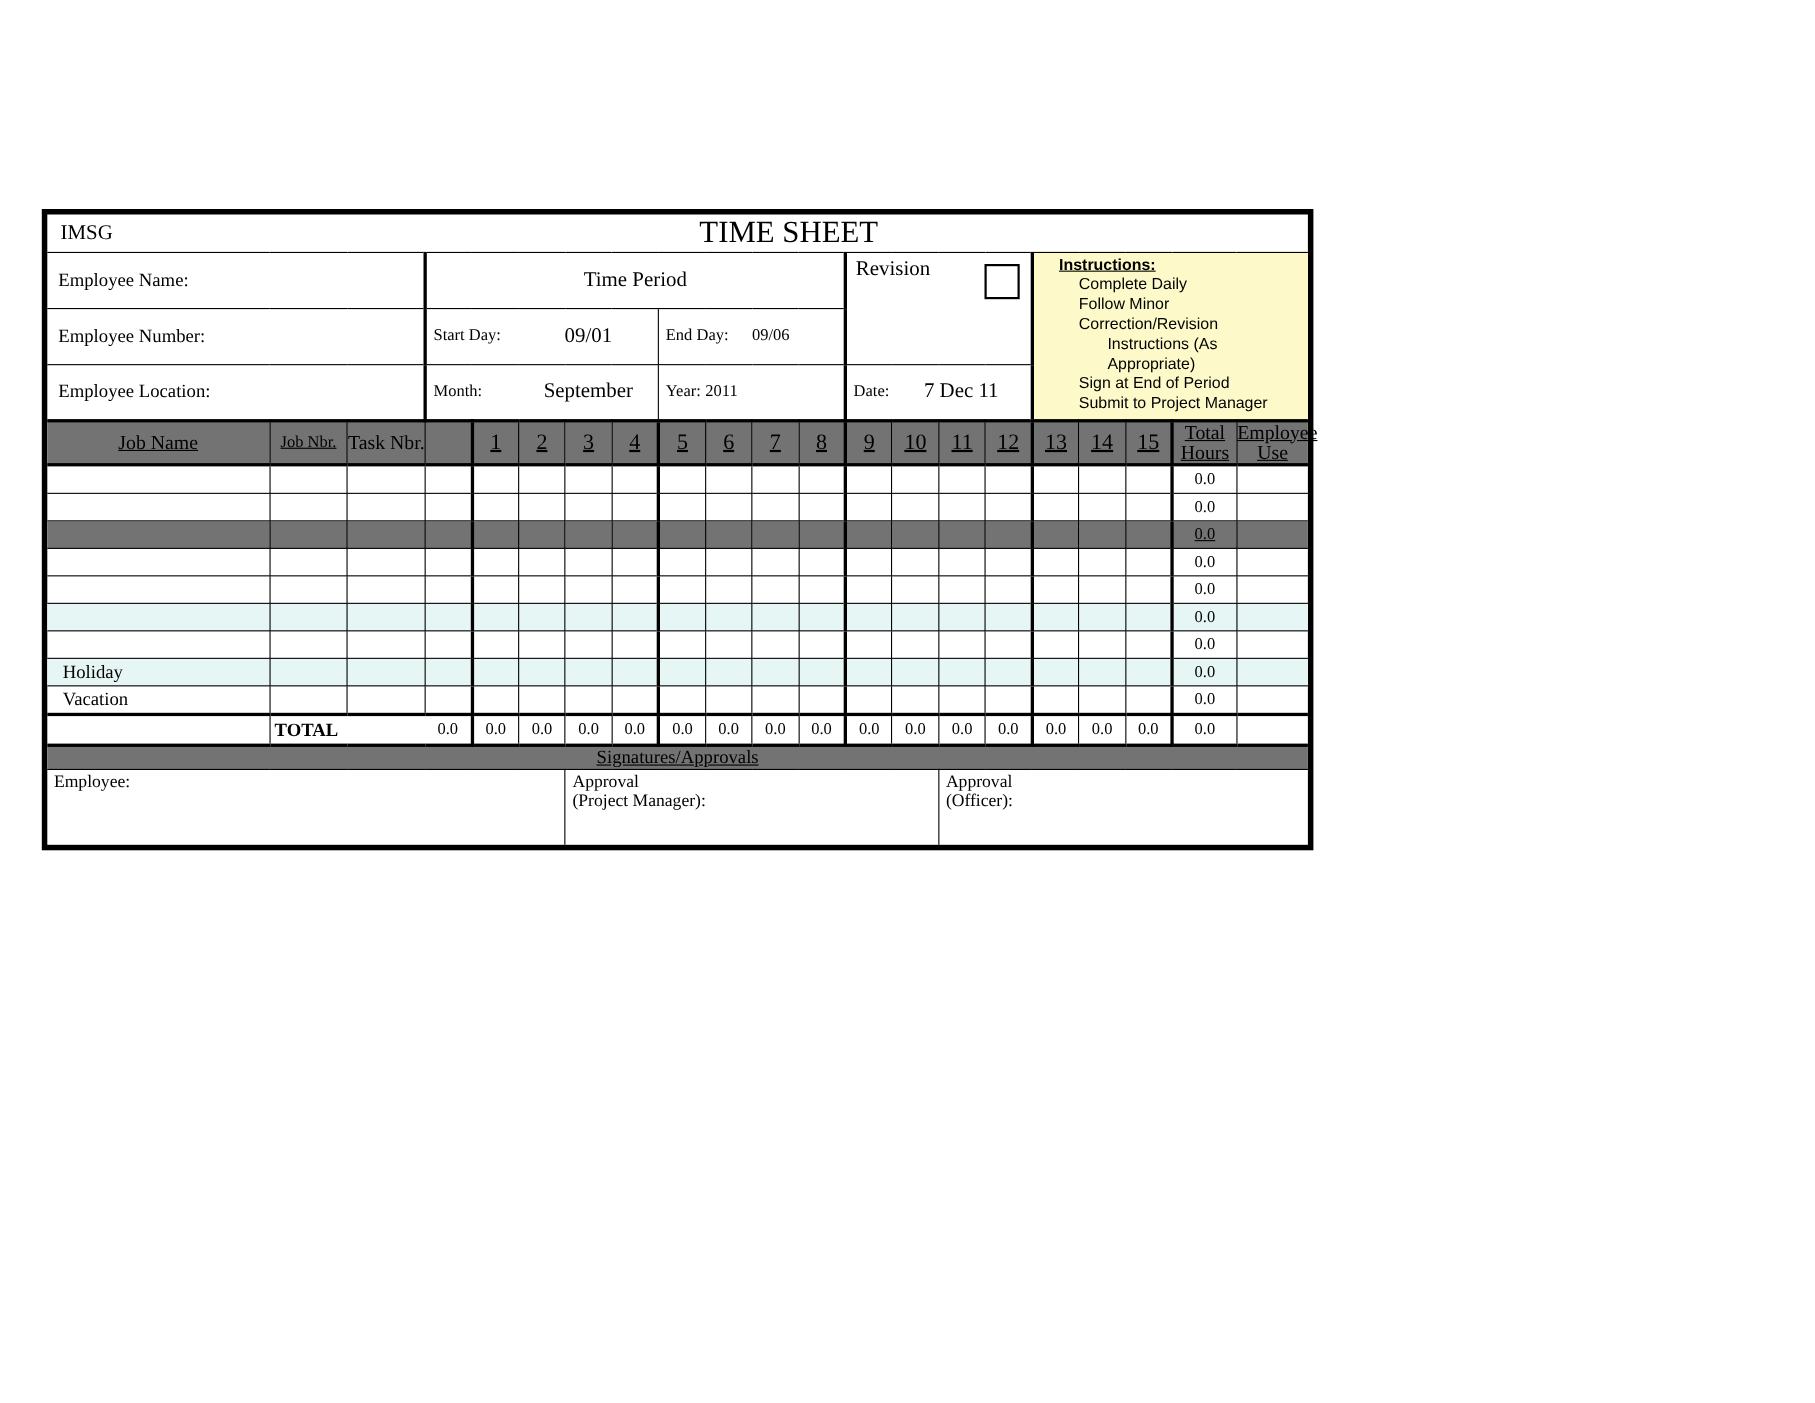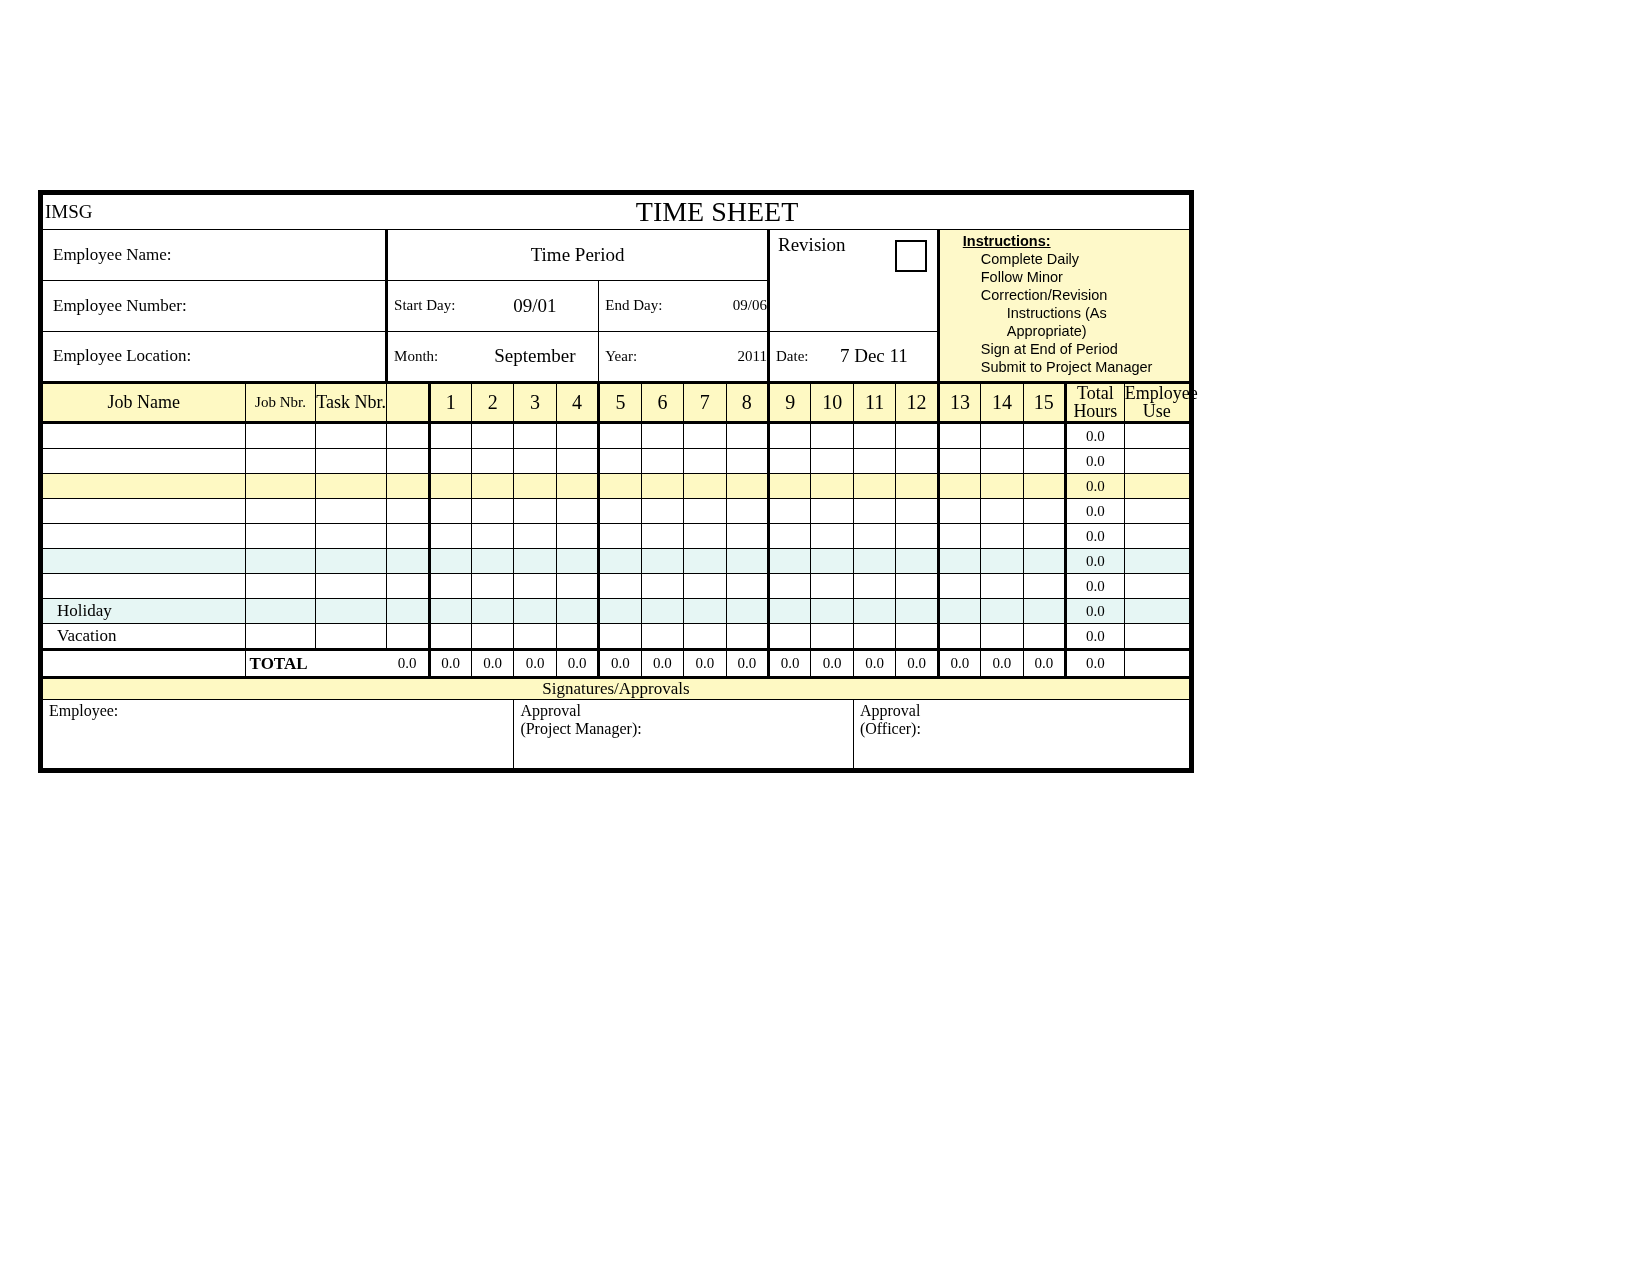--- a/index.html
+++ b/index.html
@@ -19,28 +19,28 @@
     box-sizing: border-box;
   }
   table { border-collapse: collapse; width: 100%; table-layout: fixed; }
   td, th { padding: 0; }
   .bb { border-bottom: 1px solid #000; }
   .br { border-right: 1px solid #000; }
   .thick-b { border-bottom: 3px solid #000; }
   .thick-r { border-right: 3px solid #000; }
 
   .title { font-size: 28px; text-align: center; }
-  .org   { font-size: 19px; padding-left: 2px; margin-top: 21px; }
-  .yellow { background: #fef9c3; }
+  .org   { font-size: 19px; padding-left: 12px; margin-top: 21px; }
+  .yellow { background: #737373; text-decoration: underline; }
   .blue   { background: #e6f6f4; }
 
   .lbl { font-size: 17px; padding-left: 10px; white-space: nowrap; }
   .lbl-sm { font-size: 15px; padding-left: 6px; white-space: nowrap; }
   .val-c { font-size: 19px; text-align: center; }
-  .val-r { font-size: 15px; text-align: right; }
+  .val-r { font-size: 15px; text-align: left; }
 
   .hcell { text-align:center; font-size: 20px; }
   .hcell-sm { text-align:center; font-size: 18px; line-height:1.05; }
 
   .dcell { text-align:center; font-size: 15px; height: 24px; }
   .rowlbl { font-size: 17px; padding-left: 14px; }
   .tot { font-size: 17px; font-weight: bold; padding-left:4px; }
 
   .sigbar { text-align:center; font-size:17px; }
   .siglbl { font-size:16px; padding: 2px 6px 30px 6px; vertical-align:top; }

